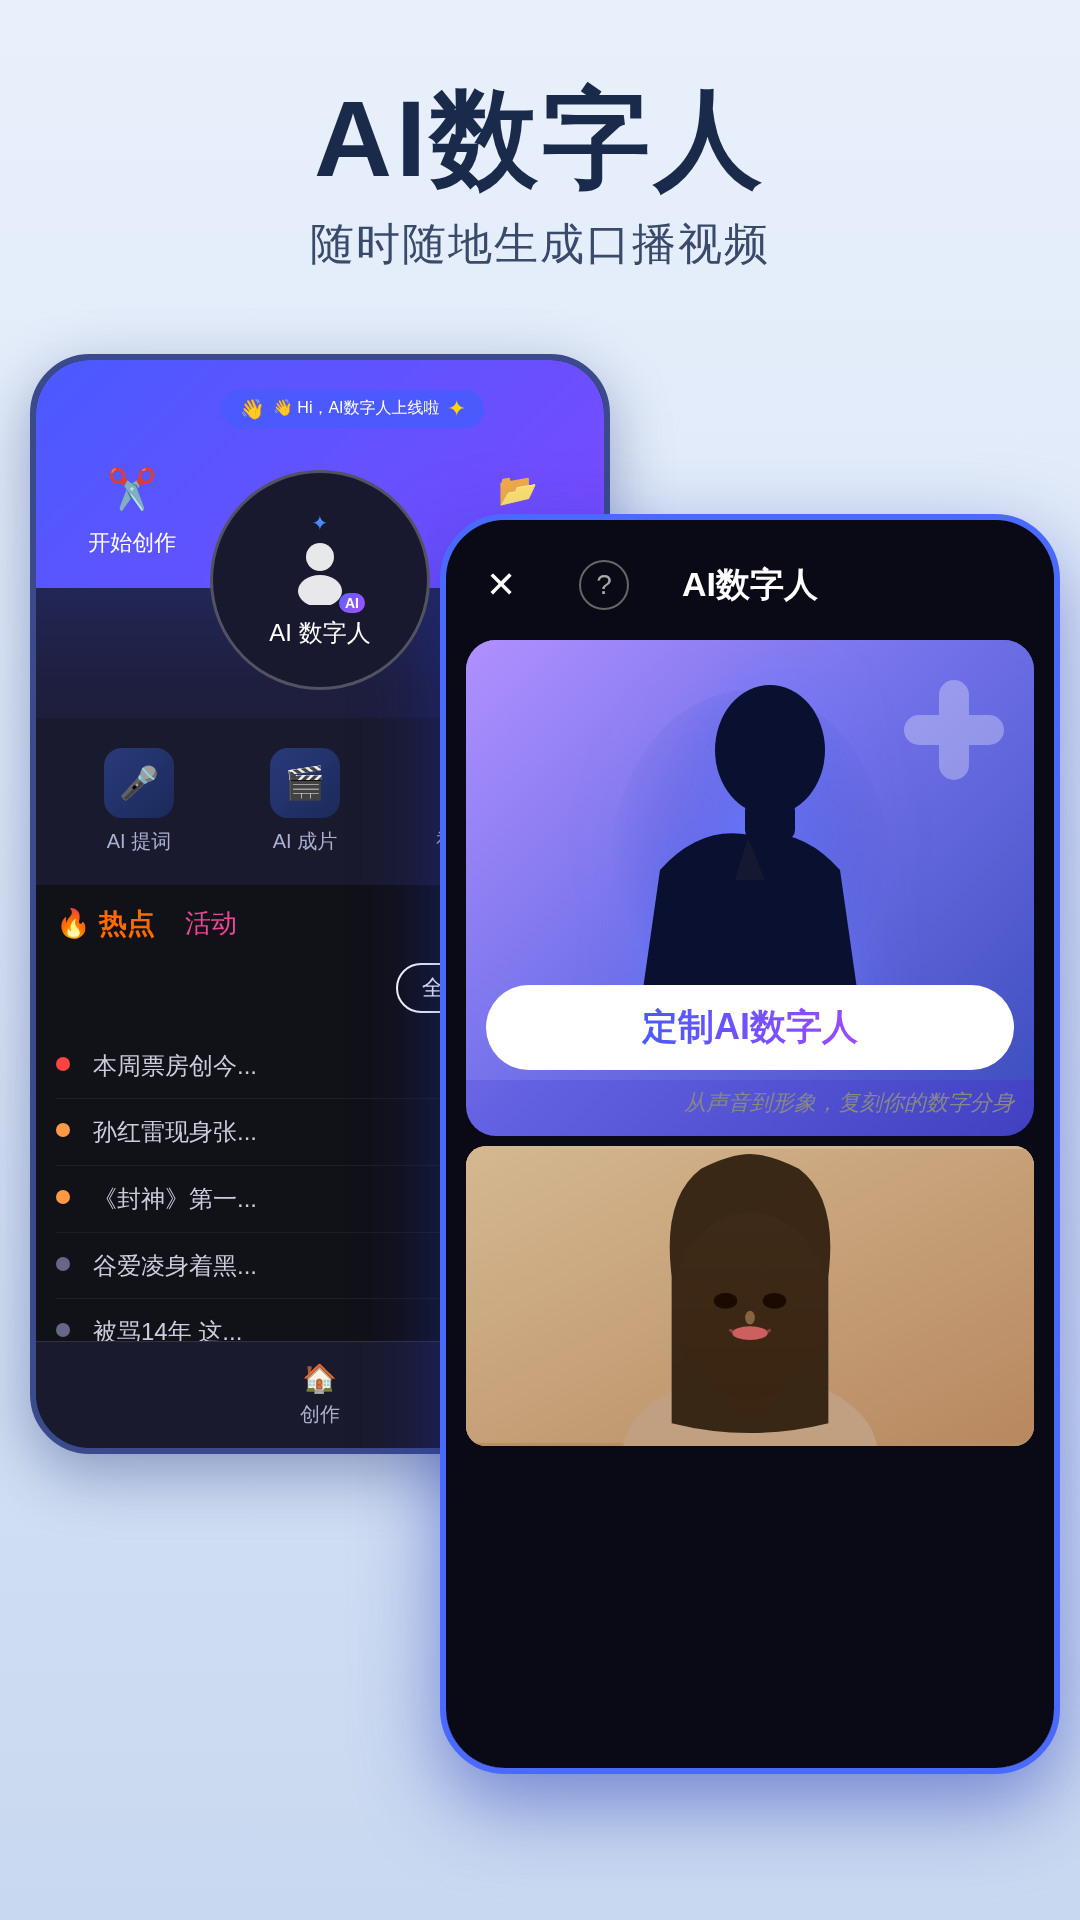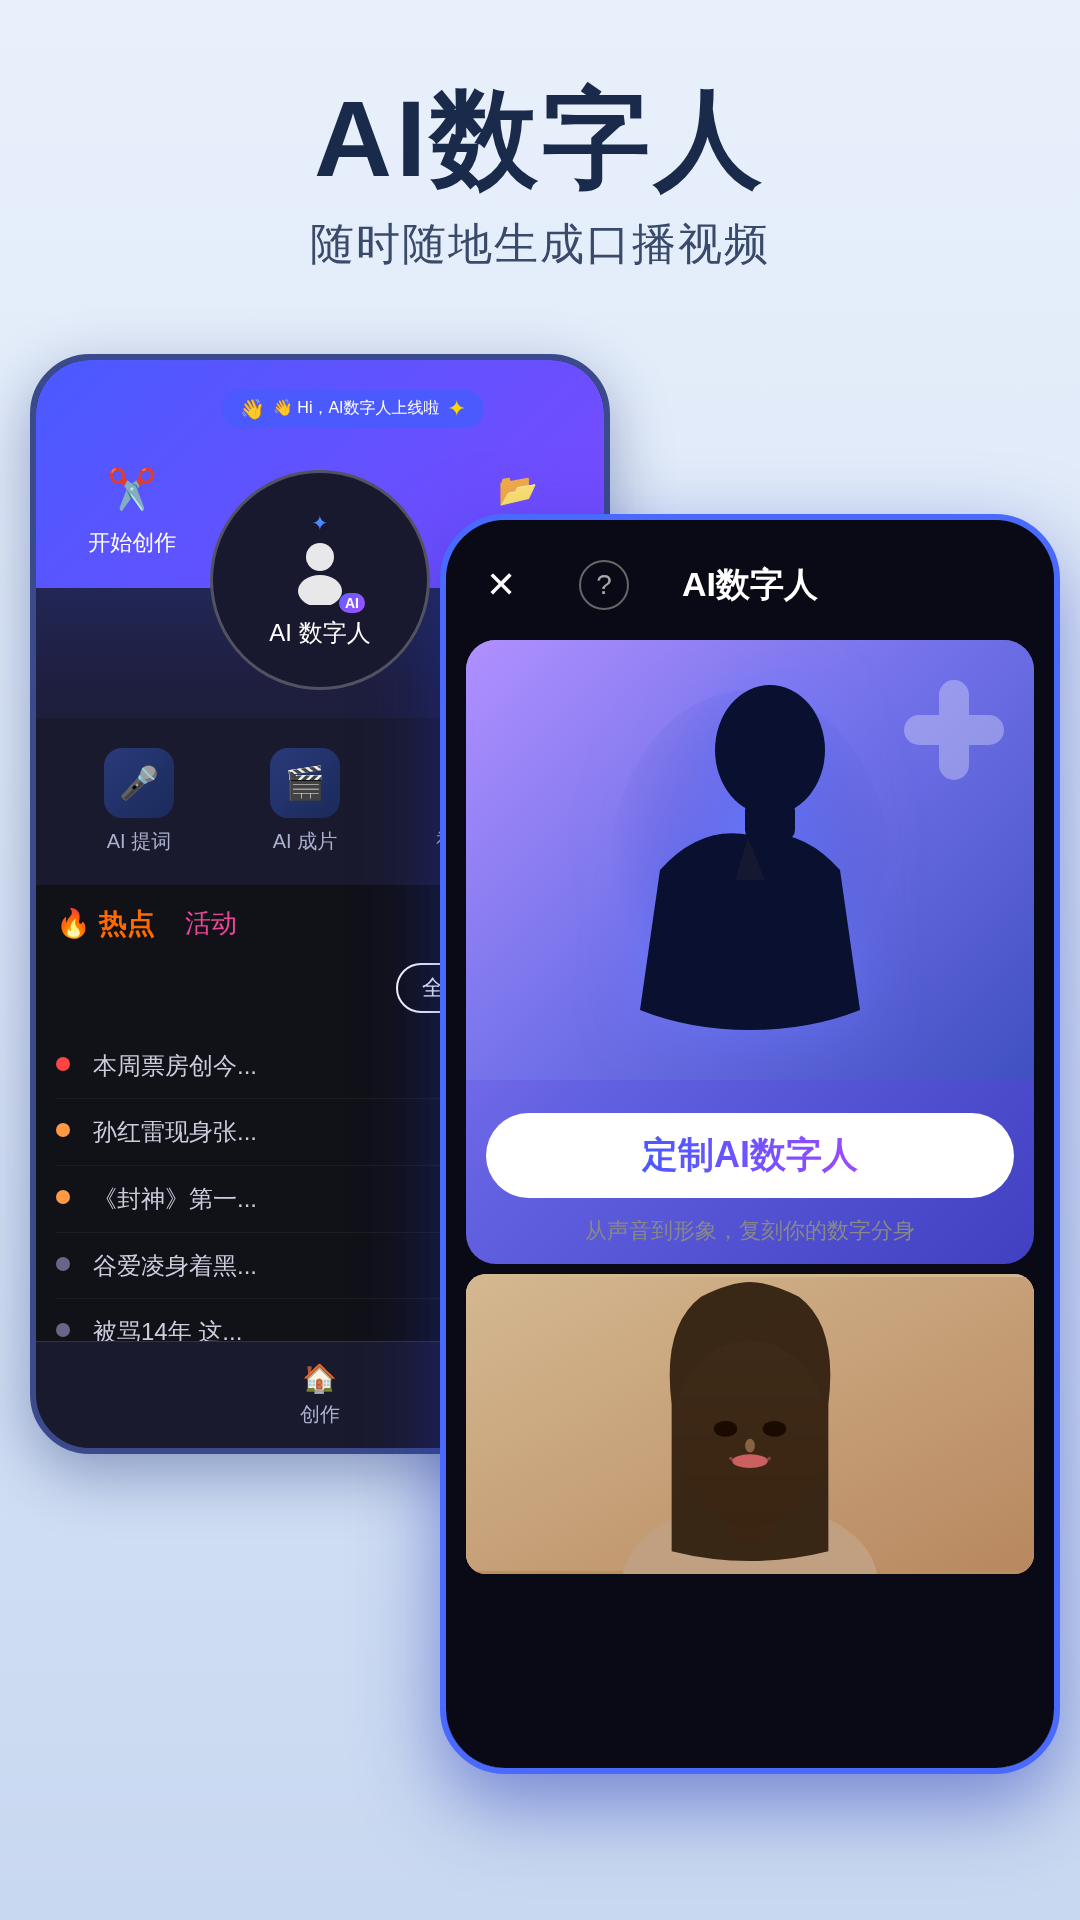--- a/index.html
+++ b/index.html
@@ -317,21 +317,21 @@
     }
 
     
     .front-main-card {
       background: linear-gradient(135deg, #a080ff 0%, #6060e0 50%, #4040c0 100%);
       margin: 10px 20px;
       border-radius: 30px;
       padding: 0;
       overflow: hidden;
       position: relative;
-      height: 624px;
+      height: 496px;
     }
 
     .silhouette-bg {
       width: 100%;
       height: 440px;
       position: relative;
       background: linear-gradient(135deg, #b090ff 0%, #7070e8 50%, #4050c0 100%);
       display: flex;
       align-items: center;
       justify-content: center;
@@ -592,21 +592,21 @@
             <path d="M 60 200 Q 100 155 150 165 Q 200 155 240 200 L 260 340 Q 210 360 150 360 Q 90 360 40 340 Z" fill="#0a1030"></path>
 
             <path d="M 148 168 L 135 210 L 165 210 Z" fill="#141830"></path>
           </svg>
         </div>
 
         <div style="position: absolute; bottom: 10px; left: 0; right: 0; padding: 0 20px;">
           <div style="background: white; border-radius: 50px; padding: 18px; text-align: center; margin-bottom: 10px;">
             <span class="custom-ai-btn-text">定制AI数字人</span>
           </div>
-          <div style="text-align: center; color: #888; font-size: 22px; padding: 8px 0;">从声音到形象，复刻你的数字分身</div>
+          <div style="text-align: right; color: #888; font-size: 22px; padding: 8px 0; font-style: italic;">从声音到形象，复刻你的数字分身</div>
         </div>
       </div>
 
       <div class="front-second-section">
         <div class="person-photo">
 
           <svg width="580" height="300" viewBox="0 0 580 300">
             <defs>
               <linearGradient id="skinGrad" x1="0%" y1="0%" x2="0%" y2="100%">
                 <stop offset="0%" stop-color="#e8c090"></stop>

